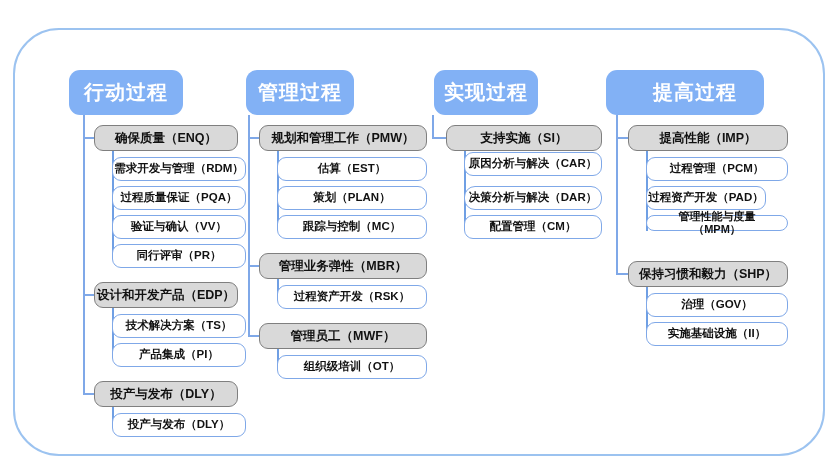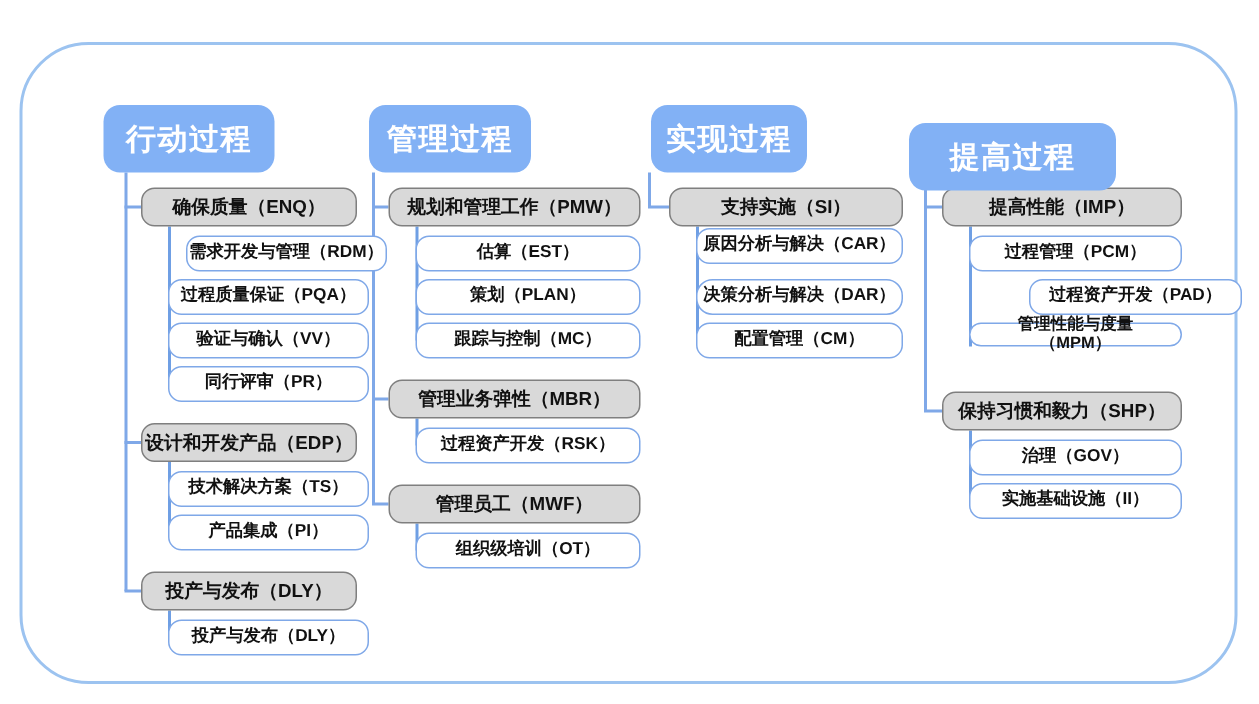--- a/index.html
+++ b/index.html
@@ -105,21 +105,21 @@
 
 <div id="stage">
 
   <div class="frame"></div>
 
 
   <div id="tree">
       <div class="col-head" style="left: 69px; top: 70px; width: 114px; height: 45px;">行动过程</div>
       <div class="group-box" style="left: 94px; top: 125px; width: 144px; height: 26px;">确保质量（ENQ）</div>
       <div class="hline" style="left: 83px; top: 137.2px; width: 11px;"></div>
-      <div class="leaf-box" style="left: 124px; top: 157px; width: 134px; height: 24px;">需求开发与管理（RDM）</div>
+      <div class="leaf-box" style="left: 112px; top: 157px; width: 134px; height: 24px;">需求开发与管理（RDM）</div>
       <div class="hline l3" style="left: 112px; top: 168.2px; width: 0px;"></div>
       <div class="leaf-box" style="left: 112px; top: 186px; width: 134px; height: 24px;">过程质量保证（PQA）</div>
       <div class="hline l3" style="left: 112px; top: 197.2px; width: 0px;"></div>
       <div class="leaf-box" style="left: 112px; top: 215px; width: 134px; height: 24px;">验证与确认（VV）</div>
       <div class="hline l3" style="left: 112px; top: 226.2px; width: 0px;"></div>
       <div class="leaf-box" style="left: 112px; top: 244px; width: 134px; height: 24px;">同行评审（PR）</div>
       <div class="hline l3" style="left: 112px; top: 255.2px; width: 0px;"></div>
       <div class="vline l3" style="left: 112px; top: 151px; height: 105px;"></div>
       <div class="group-box" style="left: 94px; top: 282px; width: 144px; height: 26px;">设计和开发产品（EDP）</div>
       <div class="hline" style="left: 83px; top: 294.2px; width: 11px;"></div>
@@ -159,26 +159,26 @@
       <div class="group-box" style="left: 446px; top: 125px; width: 156px; height: 26px;">支持实施（SI）</div>
       <div class="hline" style="left: 432px; top: 137.2px; width: 14px;"></div>
       <div class="leaf-box" style="left: 464px; top: 152px; width: 138px; height: 24px;">原因分析与解决（CAR）</div>
       <div class="hline l3" style="left: 464px; top: 168.2px; width: 0px;"></div>
       <div class="leaf-box" style="left: 464px; top: 186px; width: 138px; height: 24px; border-radius: 11px;">决策分析与解决（DAR）</div>
       <div class="hline l3" style="left: 464px; top: 197.2px; width: 0px;"></div>
       <div class="leaf-box" style="left: 464px; top: 215px; width: 138px; height: 24px;">配置管理（CM）</div>
       <div class="hline l3" style="left: 464px; top: 226.2px; width: 0px;"></div>
       <div class="vline l3" style="left: 464px; top: 151px; height: 76px;"></div>
       <div class="vline" style="left: 432px; top: 115px; height: 23px;"></div>
-      <div class="col-head" style="left: 606px; top: 82px; width: 138px; height: 45px;">提高过程</div>
+      <div class="col-head" style="left: 606px; top: 70px; width: 138px; height: 45px; padding-left: 20px;">提高过程</div>
       <div class="group-box" style="left: 628px; top: 125px; width: 160px; height: 26px;">提高性能（IMP）</div>
       <div class="hline" style="left: 616px; top: 137.2px; width: 12px;"></div>
       <div class="leaf-box" style="left: 646px; top: 157px; width: 142px; height: 24px;">过程管理（PCM）</div>
       <div class="hline l3" style="left: 646px; top: 168.2px; width: 0px;"></div>
-      <div class="leaf-box" style="left: 646px; top: 186px; width: 142px; height: 24px; margin-left: 40px;">过程资产开发（PAD）</div>
+      <div class="leaf-box" style="left: 646px; top: 186px; width: 120px; height: 24px;">过程资产开发（PAD）</div>
       <div class="hline l3" style="left: 646px; top: 197.2px; width: 0px;"></div>
       <div class="leaf-box leaf-box two-line" style="left: 646px; top: 215px; width: 142px; height: 16px;">管理性能与度量<br>（MPM）</div>
       <div class="hline l3" style="left: 646px; top: 230.2px; width: 0px;"></div>
       <div class="vline l3" style="left: 646px; top: 151px; height: 80px;"></div>
       <div class="group-box" style="left: 628px; top: 261px; width: 160px; height: 26px;">保持习惯和毅力（SHP）</div>
       <div class="hline" style="left: 616px; top: 273.2px; width: 12px;"></div>
       <div class="leaf-box" style="left: 646px; top: 293px; width: 142px; height: 24px;">治理（GOV）</div>
       <div class="hline l3" style="left: 646px; top: 304.2px; width: 0px;"></div>
       <div class="leaf-box" style="left: 646px; top: 322px; width: 142px; height: 24px;">实施基础设施（II）</div>
       <div class="hline l3" style="left: 646px; top: 333.2px; width: 0px;"></div>

